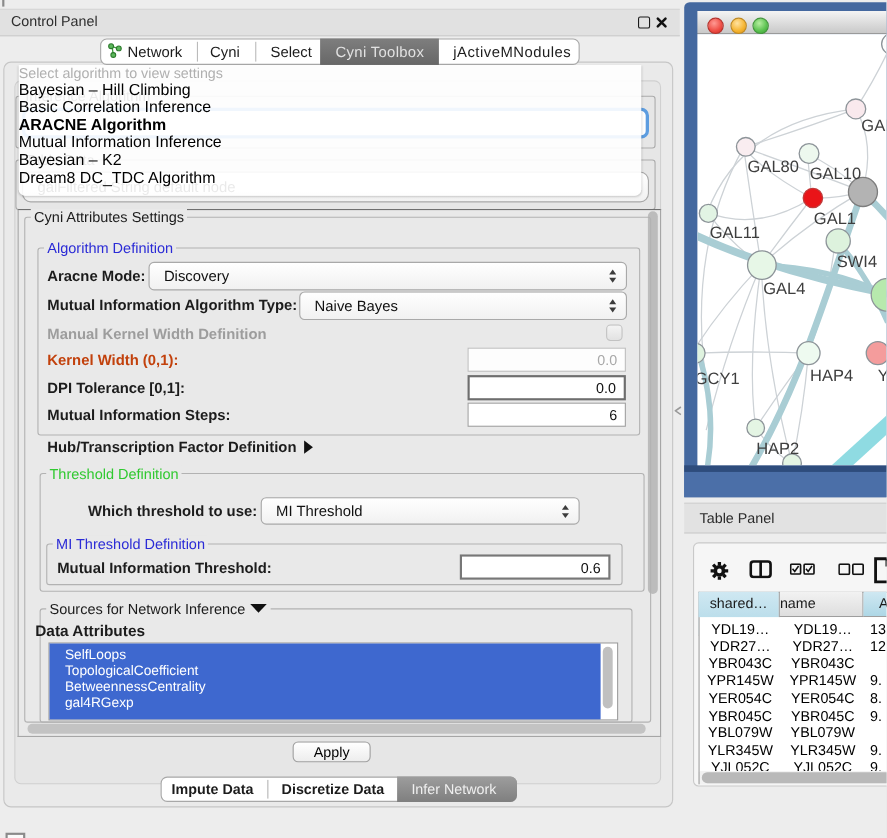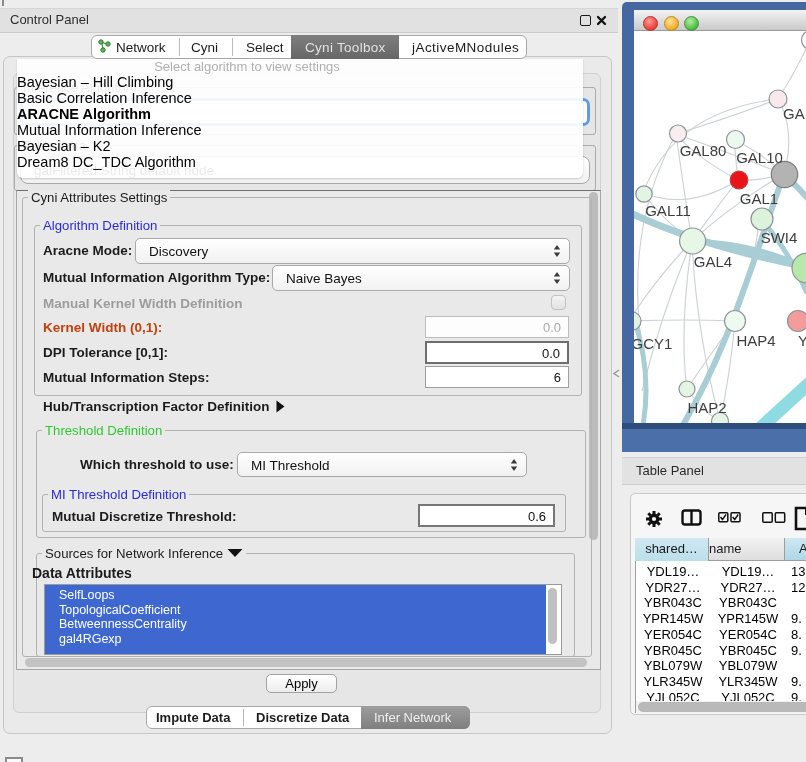--- a/index.html
+++ b/index.html
@@ -50,21 +50,21 @@
   </div>
 <div class="abs" style="left:20px;top:98px;width:570px;height:28px;background:#fff;border:3px solid #5d9de0;border-radius:7px;box-sizing:border-box"></div>
 <div class="grp" style="left:14px;top:145px;width:580px;height:44px;border-color:#ababab">
     <span class="gt" style="background:#eaeaea">Table Data</span>
   </div>
 <div class="combo" style="left:20px;top:156px;width:570px;height:28px;border-radius:8px">
     <span class="val">galFiltered String default node</span>
   </div>
 
 <div class="abs" style="left:17px;top:59px;width:566px;height:119px;background:rgba(255,255,255,0.91);border-radius:0 0 6px 6px;box-shadow:0 1px 2px rgba(0,0,0,0.18)"></div>
-<div class="abs" style="left:17px;top:59px;width:460px;text-align:center;font-size:13px;color:#b0b0b0;line-height:15px">Select algorithm to view settings</div>
+<div class="abs" style="left:17px;top:59px;width:460px;text-align:left;font-size:13px;color:#b0b0b0;line-height:15px">Select algorithm to view settings</div>
 <div class="abs" style="left:17px;top:74px;font-size:14.5px;line-height:16px;color:#000">
 Bayesian – Hill Climbing<br>
 Basic Correlation Inference<br>
 <b>ARACNE Algorithm</b><br>
 Mutual Information Inference<br>
 Bayesian – K2<br>
 Dream8 DC_TDC Algorithm
 </div>
 
 <div class="abs" style="left:16px;top:190px;width:585px;height:480px;background:#e9e9e9;border:1px solid #a6a6a6;border-top:1px solid #6f6f6f;box-sizing:border-box"></div>
@@ -120,21 +120,21 @@
 <div class="combo" style="left:237px;top:452px;width:290px;height:25px">
     <span class="val">MI Threshold</span>
     <svg width="8" height="13" viewBox="0 0 8 13">
       <path d="M4 0.5 L7.2 5 H0.8 z" fill="#3c3c3c"></path>
       <path d="M4 12.5 L0.8 8 H7.2 z" fill="#3c3c3c"></path>
     </svg>
   </div>
 <div class="grp" style="left:42px;top:494px;width:522px;height:36px">
     <span class="gt" style="color:#2b2bd6">MI Threshold Definition</span>
   </div>
-<div class="lbl" style="left:52px;top:510px">Mutual Discretize Threshold:</div>
+<div class="lbl" style="left:52px;top:510px">Mutual Information Threshold:</div>
 <div class="fld" style="left:418px;top:504px;width:137px;height:23px;border:2px solid #777">
     <span>0.6</span>
   </div>
 
 <div class="grp" style="left:36px;top:553px;width:537px;height:102px">
     <span class="gt">Sources for Network Inference <svg width="16" height="10" viewBox="0 0 16 10" style="vertical-align:0px">
         <path d="M0.5 1 L15.5 1 L8 9 z" fill="#111"></path>
       </svg></span>
   </div>
 <div class="lbl" style="left:32px;top:566px;font-size:14px">Data Attributes</div>

